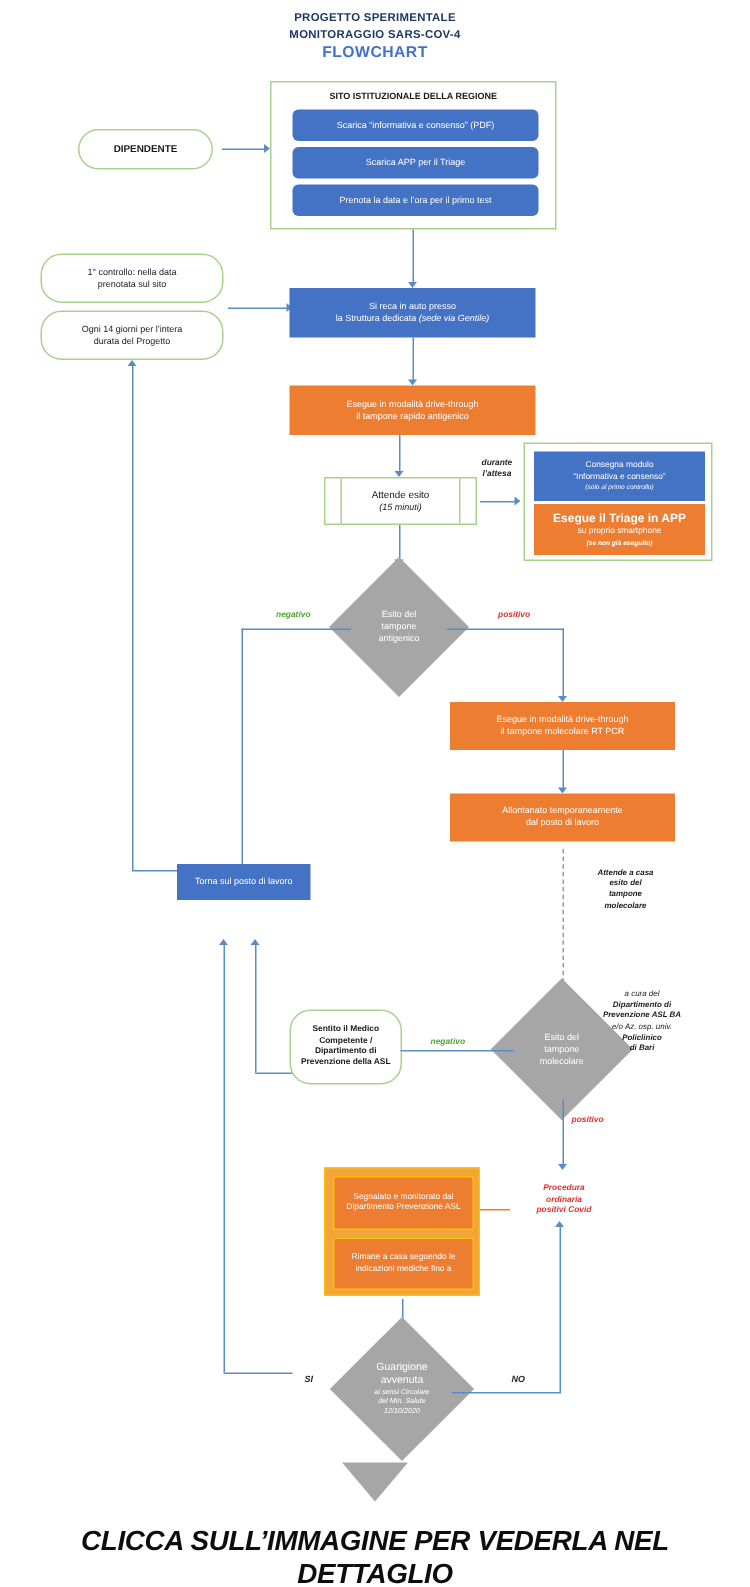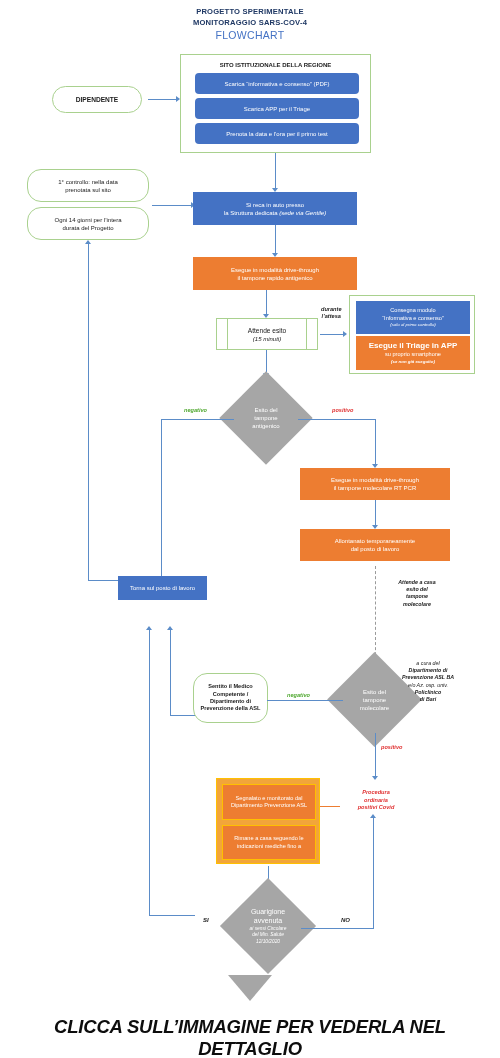--- a/index.html
+++ b/index.html
@@ -4,21 +4,21 @@
 <style>
   html,body{margin:0;padding:0;background:#ffffff;}
   body{font-family:"Liberation Sans", sans-serif;}
   #page{position:relative;width:500px;height:1058px;background:#fff;overflow:hidden;border-radius:31px;}
 
   .abs{position:absolute;box-sizing:border-box;}
 
   
   .title-wrap{top:6px;left:0;width:500px;text-align:center;}
   .title-l1,.title-l2{font-size:7.6px;font-weight:bold;color:#1f3864;letter-spacing:.2px;line-height:11px;}
-  .title-l3{font-size:10.5px;font-weight:normal;color:#4472c4;line-height:14px;letter-spacing:.3px;}
+  .title-l3{font-size:10.5px;font-weight:bold;color:#4472c4;line-height:14px;letter-spacing:.3px;}
 
   
   .box{display:flex;align-items:center;justify-content:center;text-align:center;}
   .blue{background:#4472c4;color:#ffffff;}
   .orange{background:#ed7d31;color:#ffffff;}
 
   .green-round{border:1.1px solid #a9d18e;border-radius:14px;background:#fff;color:#1a1a1a;}
   .green-rect{border:1.1px solid #a9d18e;background:#fff;}
 
   .blue-round{background:#4472c4;color:#fff;border-radius:4px;}

